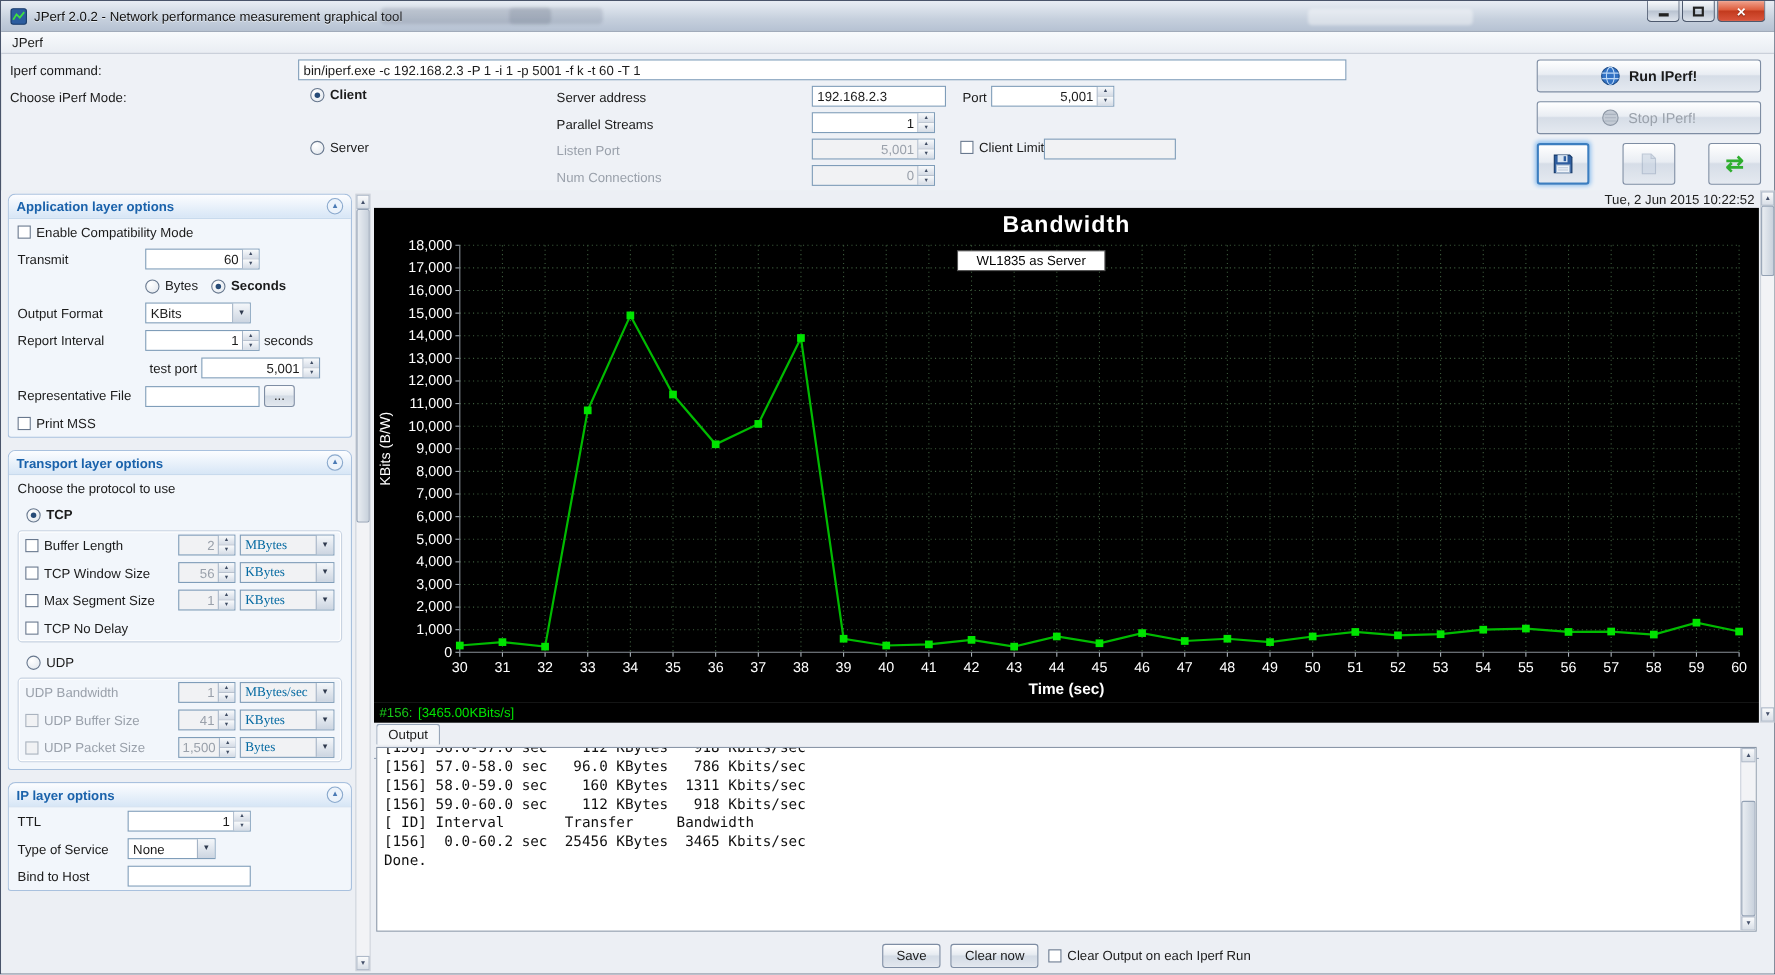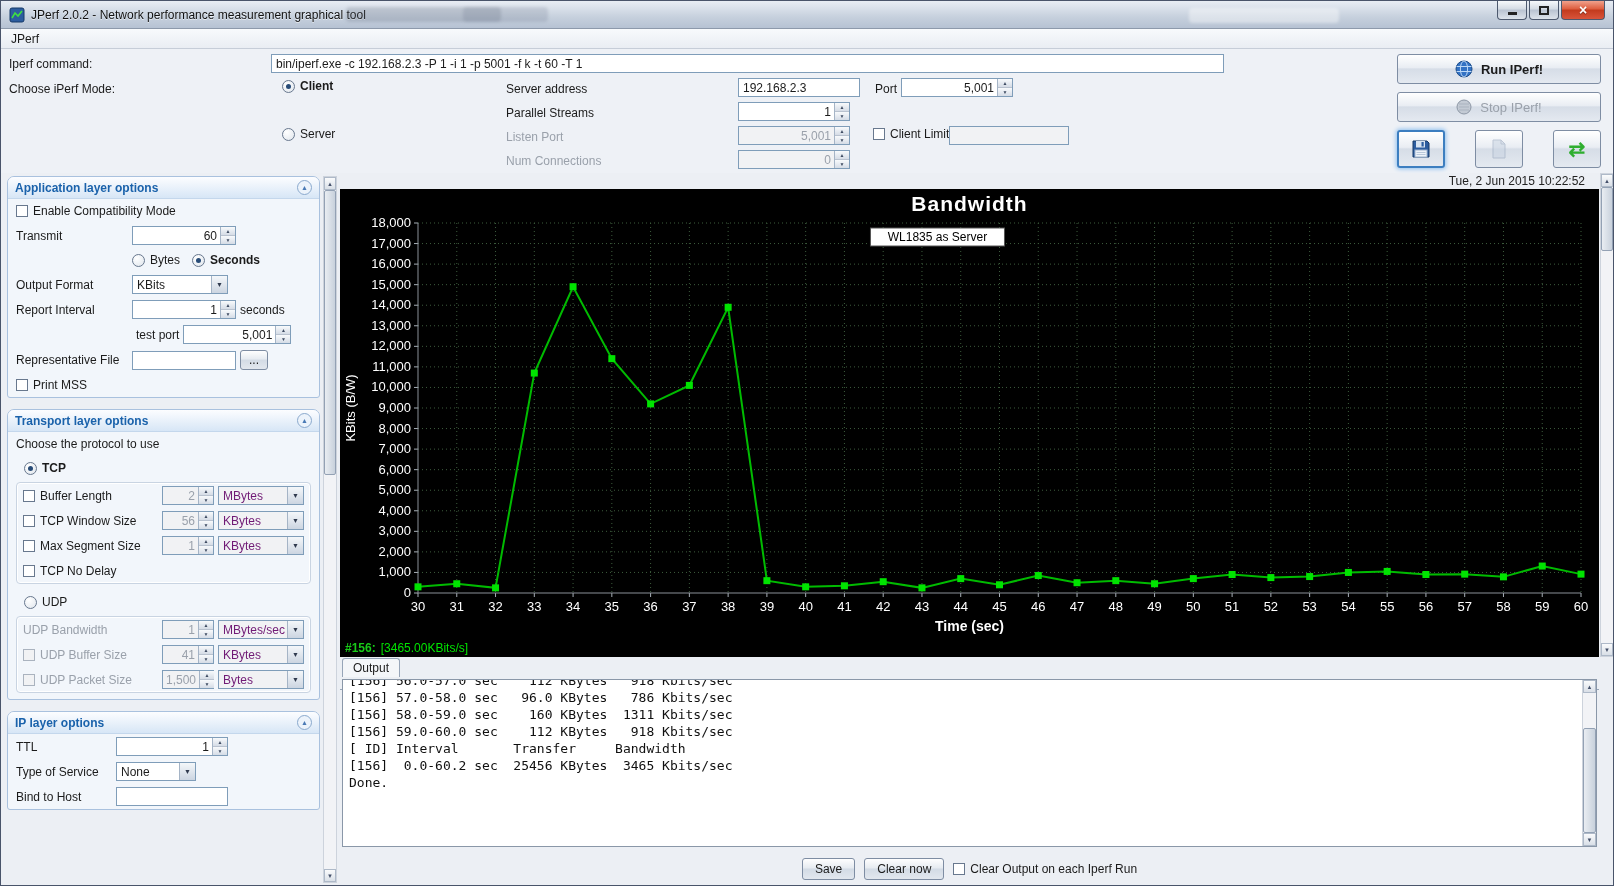--- a/index.html
+++ b/index.html
@@ -28,21 +28,21 @@
 .spin{display:flex;border:1px solid #7f9db9;height:19px;background:#fff;text-align:center;}
 .spin .sv{flex:1;display:flex;align-items:center;justify-content:flex-end;padding:0 3px;white-space:nowrap;}
 .spin.dis{background:#f1f2f4;}
 .spin.dis .sv{color:#9aa1ab;}
 .spbtns{width:15px;display:flex;flex-direction:column;border-left:1px solid #a5b4c6;flex:none;}
 .spb{flex:1;display:flex;align-items:center;justify-content:center;font-size:5px;color:#3f4c63;background:linear-gradient(#f8fafc,#d5dce6);}
 .spb.up{border-bottom:1px solid #b9c2cf;}
 .combo{display:flex;border:1px solid #7f9db9;height:19px;background:#fff;}
 .combo .cv{flex:1;display:flex;align-items:center;padding:0 4px;white-space:nowrap;overflow:hidden;}
 .combo.dis{background:#f1f2f4;}
-.combo.dis .cv{color:#701a75;}
+.combo.dis .cv{color:#0369a1;font-family:Liberation Serif, serif;}
 .cbtn{width:16px;display:flex;align-items:center;justify-content:center;font-size:7px;color:#2f3a4e;background:linear-gradient(#f4f7fa,#ccd5e1);border-left:1px solid #a5b4c6;flex:none;}
 .rad{width:13px;height:13px;border-radius:50%;border:1px solid #68788e;background:radial-gradient(circle at 35% 30%,#fff,#dfe5ec);position:relative;flex:none;display:inline-block;}
 .rad.on::after{content:"";position:absolute;left:3px;top:3px;width:5px;height:5px;border-radius:50%;background:#274b77;}
 .cb{width:12px;height:12px;border:1px solid #68788e;background:#fff;flex:none;display:inline-block;}
 .cb.dis{border-color:#aab3bf;background:#f1f2f4;}
 .ctl{display:inline-flex;align-items:center;gap:5px;}
 .btn{border:1px solid #7e8da3;border-radius:3px;background:linear-gradient(#fefefe,#e6ebf1 45%,#d3dbe5 50%,#e2e7ee);display:inline-flex;align-items:center;justify-content:center;gap:6px;padding:2px 12px;height:22px;}
 .bigbtn{width:204px;height:30px;border:1px solid #7e8da3;border-radius:3px;background:linear-gradient(#ffffff,#e9edf3 45%,#d6dde7 50%,#e4e9f0);display:flex;align-items:center;justify-content:center;gap:8px;font-size:13px;}
 .bigbtn.dis{color:#9aa1ab;}
 .iconbtn{width:48px;height:38px;border:1px solid #7e8da3;border-radius:3px;background:linear-gradient(#ffffff,#e9edf3 45%,#d6dde7 50%,#e4e9f0);display:flex;align-items:center;justify-content:center;}
@@ -52,24 +52,24 @@
 .left{position:absolute;left:6px;top:3px;width:313px;bottom:0;overflow:hidden;}
 .opt{border:1px solid #a9c1de;border-radius:7px 7px 3px 3px;background:#f2f6fb;margin-bottom:11px;}
 .opt-h{height:22px;display:flex;align-items:center;padding:0 7px;background:linear-gradient(#fcfdff,#d7e6f6);border-bottom:1px solid #c4d7ec;border-radius:6px 6px 0 0;color:#1a62ab;font-weight:bold;}
 .collapse{margin-left:auto;width:15px;height:15px;border-radius:50%;border:1px solid #8aa9cd;background:#ecf3fb;color:#4a7ab5;font-size:7px;display:flex;align-items:center;justify-content:center;}
 .row{display:flex;align-items:center;gap:4px;padding:3px 8px;min-height:24px;}
 .grpbox{border:1px solid #c9d4e2;border-radius:4px;margin:2px 8px 6px;box-shadow:inset 0 0 0 1px #fff;}
 .grpbox .row{padding:2px 6px;min-height:25px;}
 .flex1{flex:1;}
 
 .right{position:absolute;left:339px;top:0;width:1259px;bottom:0;}
-.tsbar{height:16px;display:flex;align-items:center;justify-content:flex-end;padding-right:14px;color:#222;}
+.tsbar{height:16px;display:flex;align-items:center;justify-content:flex-end;padding-right:4px;color:#222;}
 .chartpane{height:450px;background:#000;}
 .sfooter{height:18px;display:flex;align-items:center;gap:5px;padding-left:5px;background:#000;}
-.sfooter .sl{color:#18c918;font-weight:bold;}
+.sfooter .sl{color:#18c918;font-weight:normal;}
 .sfooter .svv{color:#00e400;}
 
 .outpane{position:absolute;left:0;right:0;top:484px;bottom:0;}
 .tabrow{height:33px;border-bottom:1px solid #97a5b8;padding-left:2px;}
 .tab{display:inline-block;border:1px solid #97a5b8;border-bottom:none;background:#f4f6f9;border-radius:3px 3px 0 0;padding:2px 10px;position:relative;top:1px;}
 .outbox{position:absolute;left:2px;right:2px;top:22px;height:168px;border:1px solid #8a97a8;background:#fff;overflow:hidden;}
 .outbox pre{font-family:"DejaVu Sans Mono",monospace;font-size:13px;line-height:17px;color:#101010;padding:0 6px;margin-top:-8px;}
 .btnrow{position:absolute;left:0;right:0;top:196px;height:32px;display:flex;align-items:center;justify-content:center;gap:9px;}
 
 .vscroll{position:absolute;width:14px;background:#f2f3f6;border:1px solid #cdd3dc;display:flex;flex-direction:column;}

